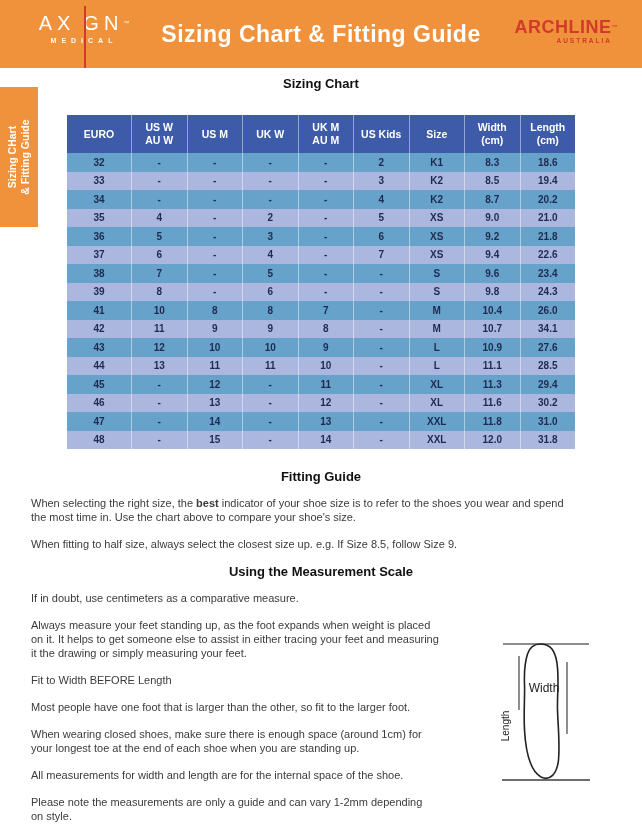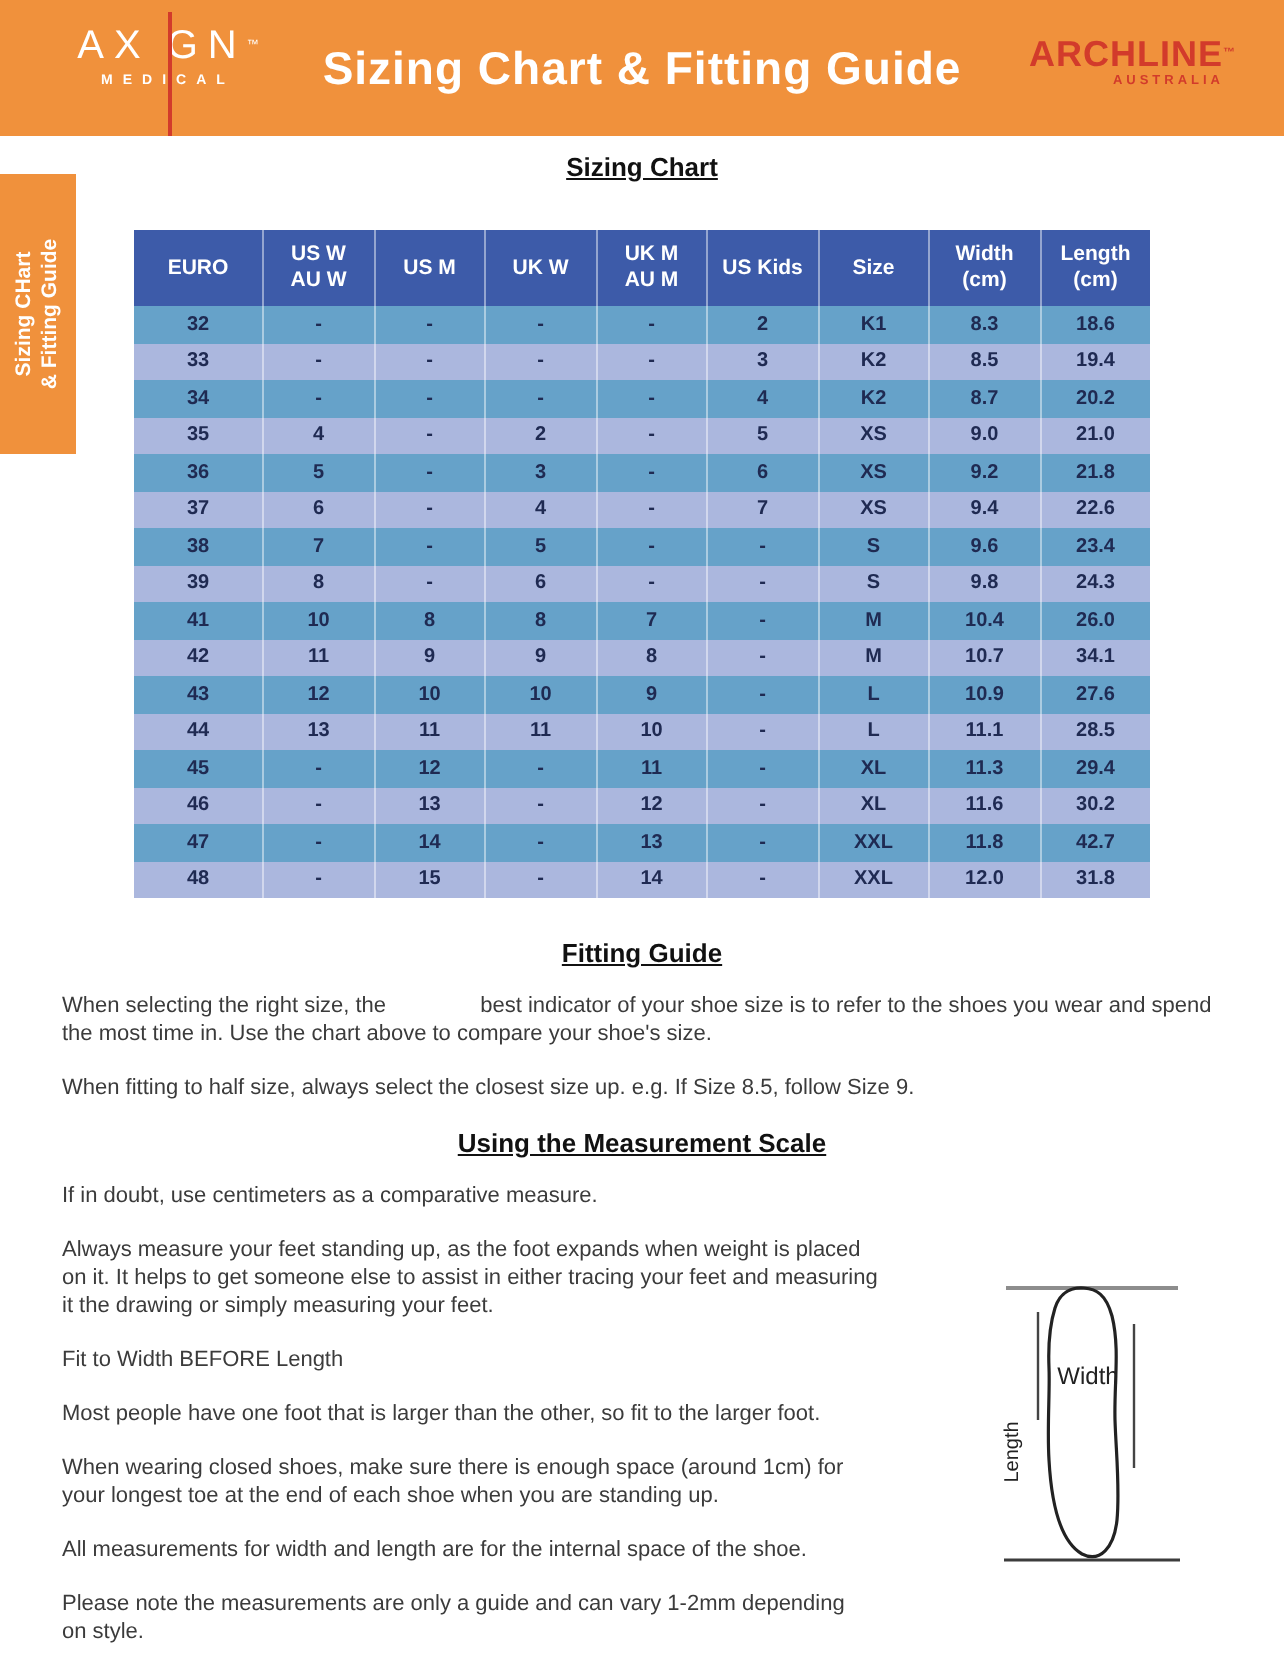--- a/index.html
+++ b/index.html
@@ -42,42 +42,41 @@
     position:absolute;left:50%;top:50%;width:140px;
     transform:translate(-50%,-50%) rotate(-90deg);
     color:#fff;font-size:10.5px;font-weight:bold;line-height:13px;
     text-align:center;white-space:pre-line;
   }
   
   .content{padding:8px 31px 0 31px;}
   .section-heading{
     text-align:center;color:#111;font-size:13px;font-weight:bold;
     margin:0 0 6px 0;
-    text-decoration:underline;
   }
   .section-heading.fg{margin-top:20px;}
   .section-heading.ms{margin-top:3px;}
   
   table{border-collapse:separate;border-spacing:0;width:508px;margin-left:36px;table-layout:fixed;margin-top:24px;}
   th{
     background:var(--blue);color:#fff;font-size:10.5px;font-weight:bold;
     height:38px;text-align:center;vertical-align:middle;white-space:pre-line;line-height:13px;padding:0;
   }
   th:first-child{width:64px;}
   td{
     height:18.5px;text-align:center;font-size:10px;font-weight:bold;
     color:var(--cellText);padding:0;vertical-align:middle;
   }
   tbody tr:nth-child(odd) td{background:var(--rowA);}
   tbody tr:nth-child(even) td{background:var(--rowB);}
   th + th, td + td{border-left:1px solid rgba(255,255,255,0.45);}
   
   .doc-text p{font-size:11px;line-height:14px;margin:0 0 13px 0;white-space:pre-line;}
   .doc-text p.first{margin-top:12px;}
-  .doc-text b{font-weight:normal;margin-left:44px;}
+  .doc-text b{font-weight:bold;}
   
   .foot-diagram{position:absolute;left:500px;top:634px;width:92px;height:152px;}
 </style>
 </head>
 <body>
 
 <div class="header">
   <div class="axign">
     <div class="ax-main"><span>AX</span><span style="display:inline-block;width:8px;"></span><span>GN</span><span class="ax-tm">™</span></div>
     <div class="ax-sub">MEDICAL</div>
@@ -274,21 +273,21 @@
         </tr>
         <tr>
           <td>47</td>
           <td>-</td>
           <td>14</td>
           <td>-</td>
           <td>13</td>
           <td>-</td>
           <td>XXL</td>
           <td>11.8</td>
-          <td>42.7</td>
+          <td>31.0</td>
         </tr>
         <tr>
           <td>48</td>
           <td>-</td>
           <td>15</td>
           <td>-</td>
           <td>14</td>
           <td>-</td>
           <td>XXL</td>
           <td>12.0</td>

